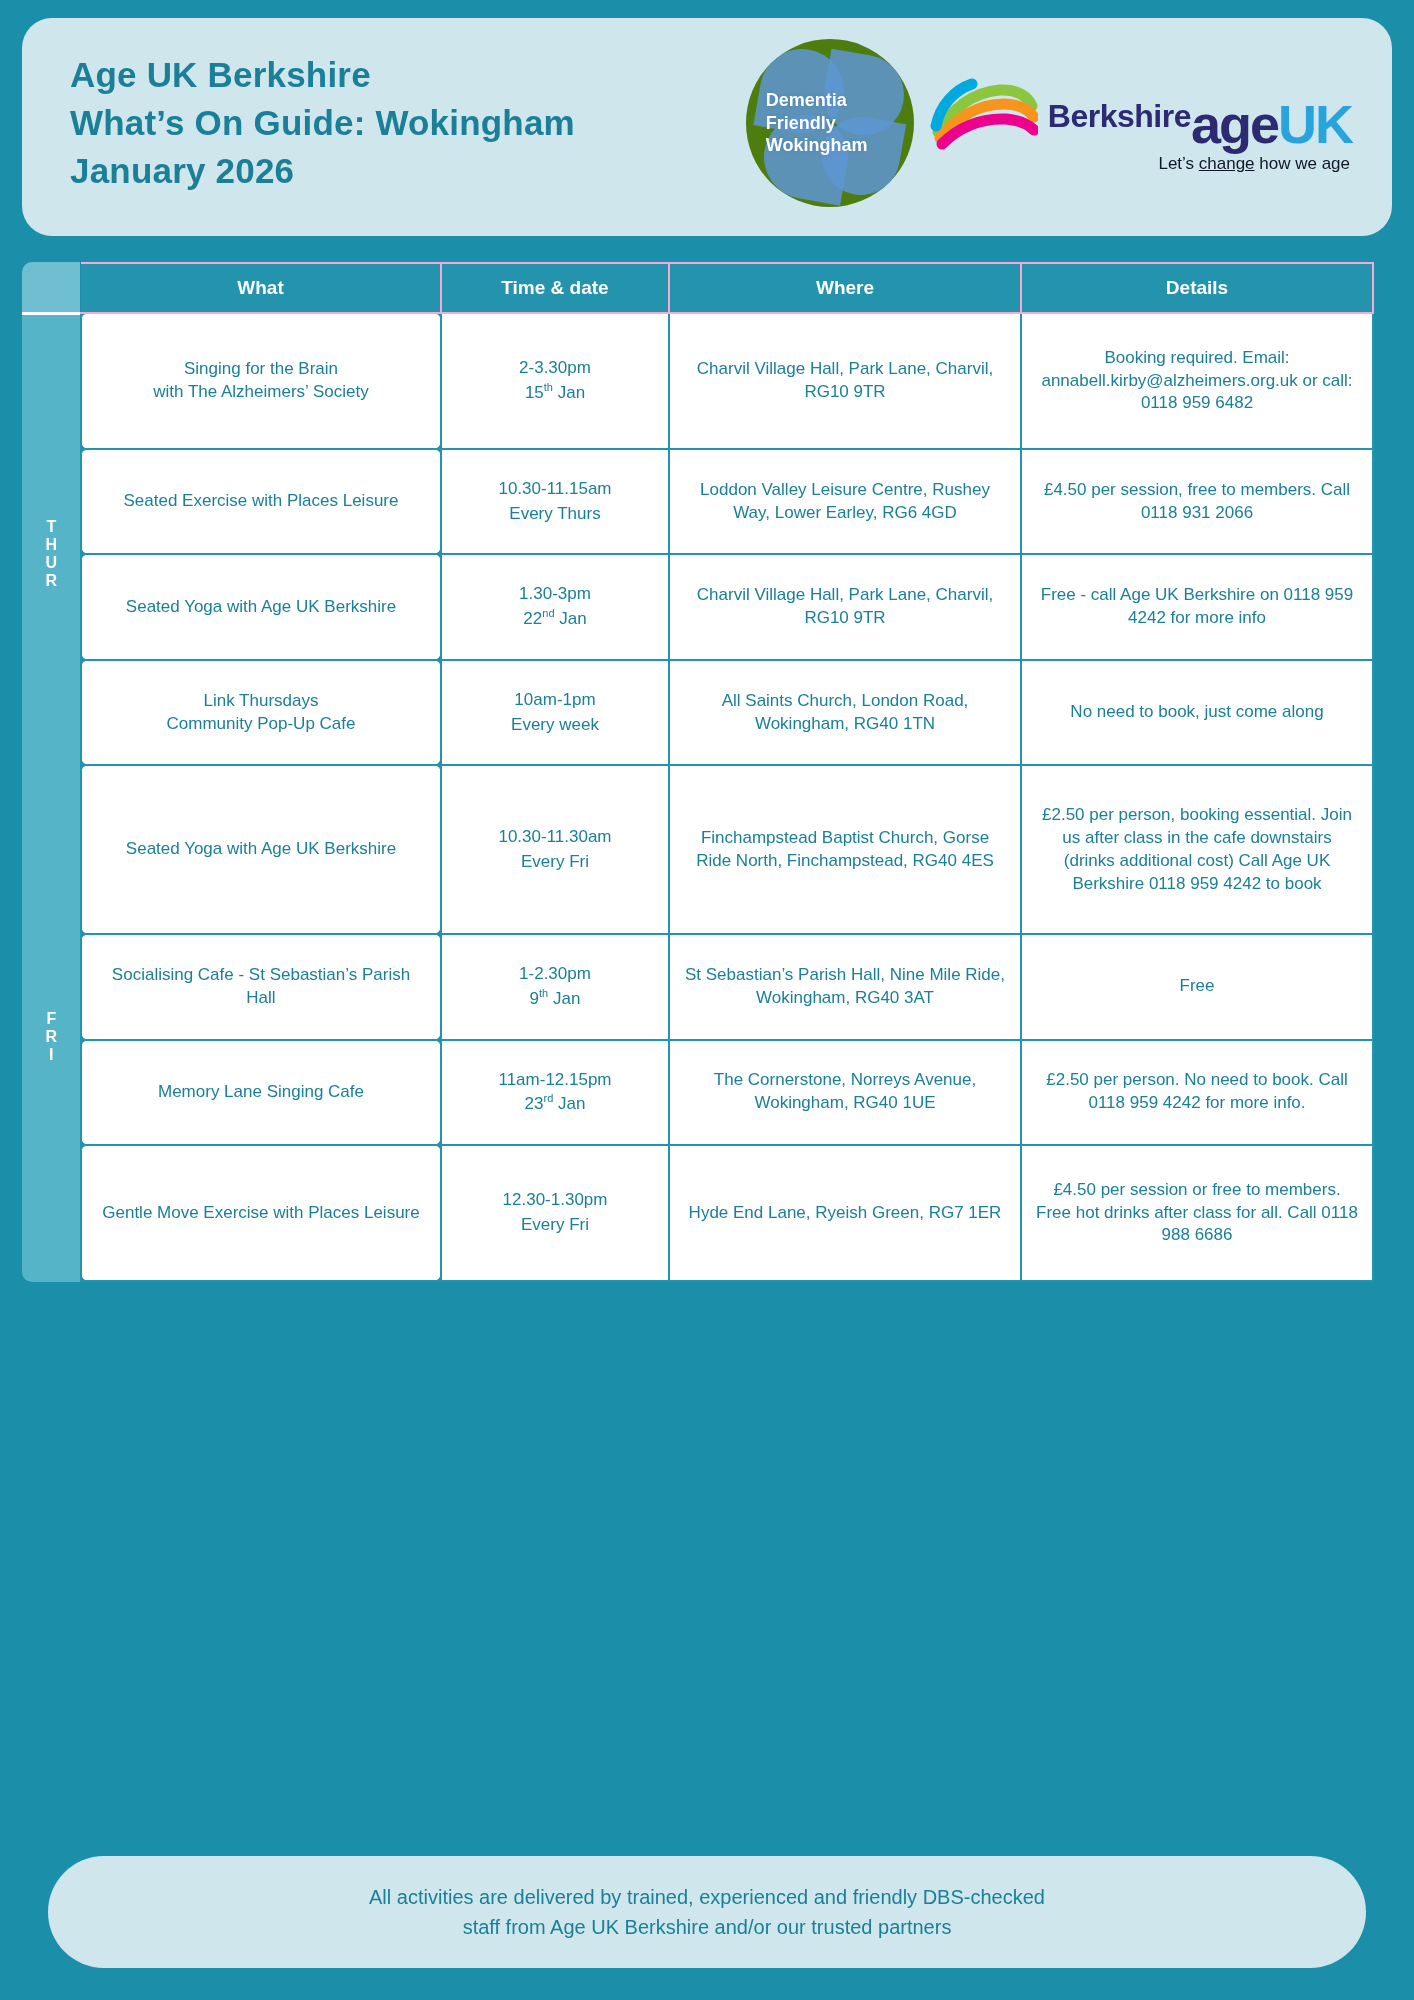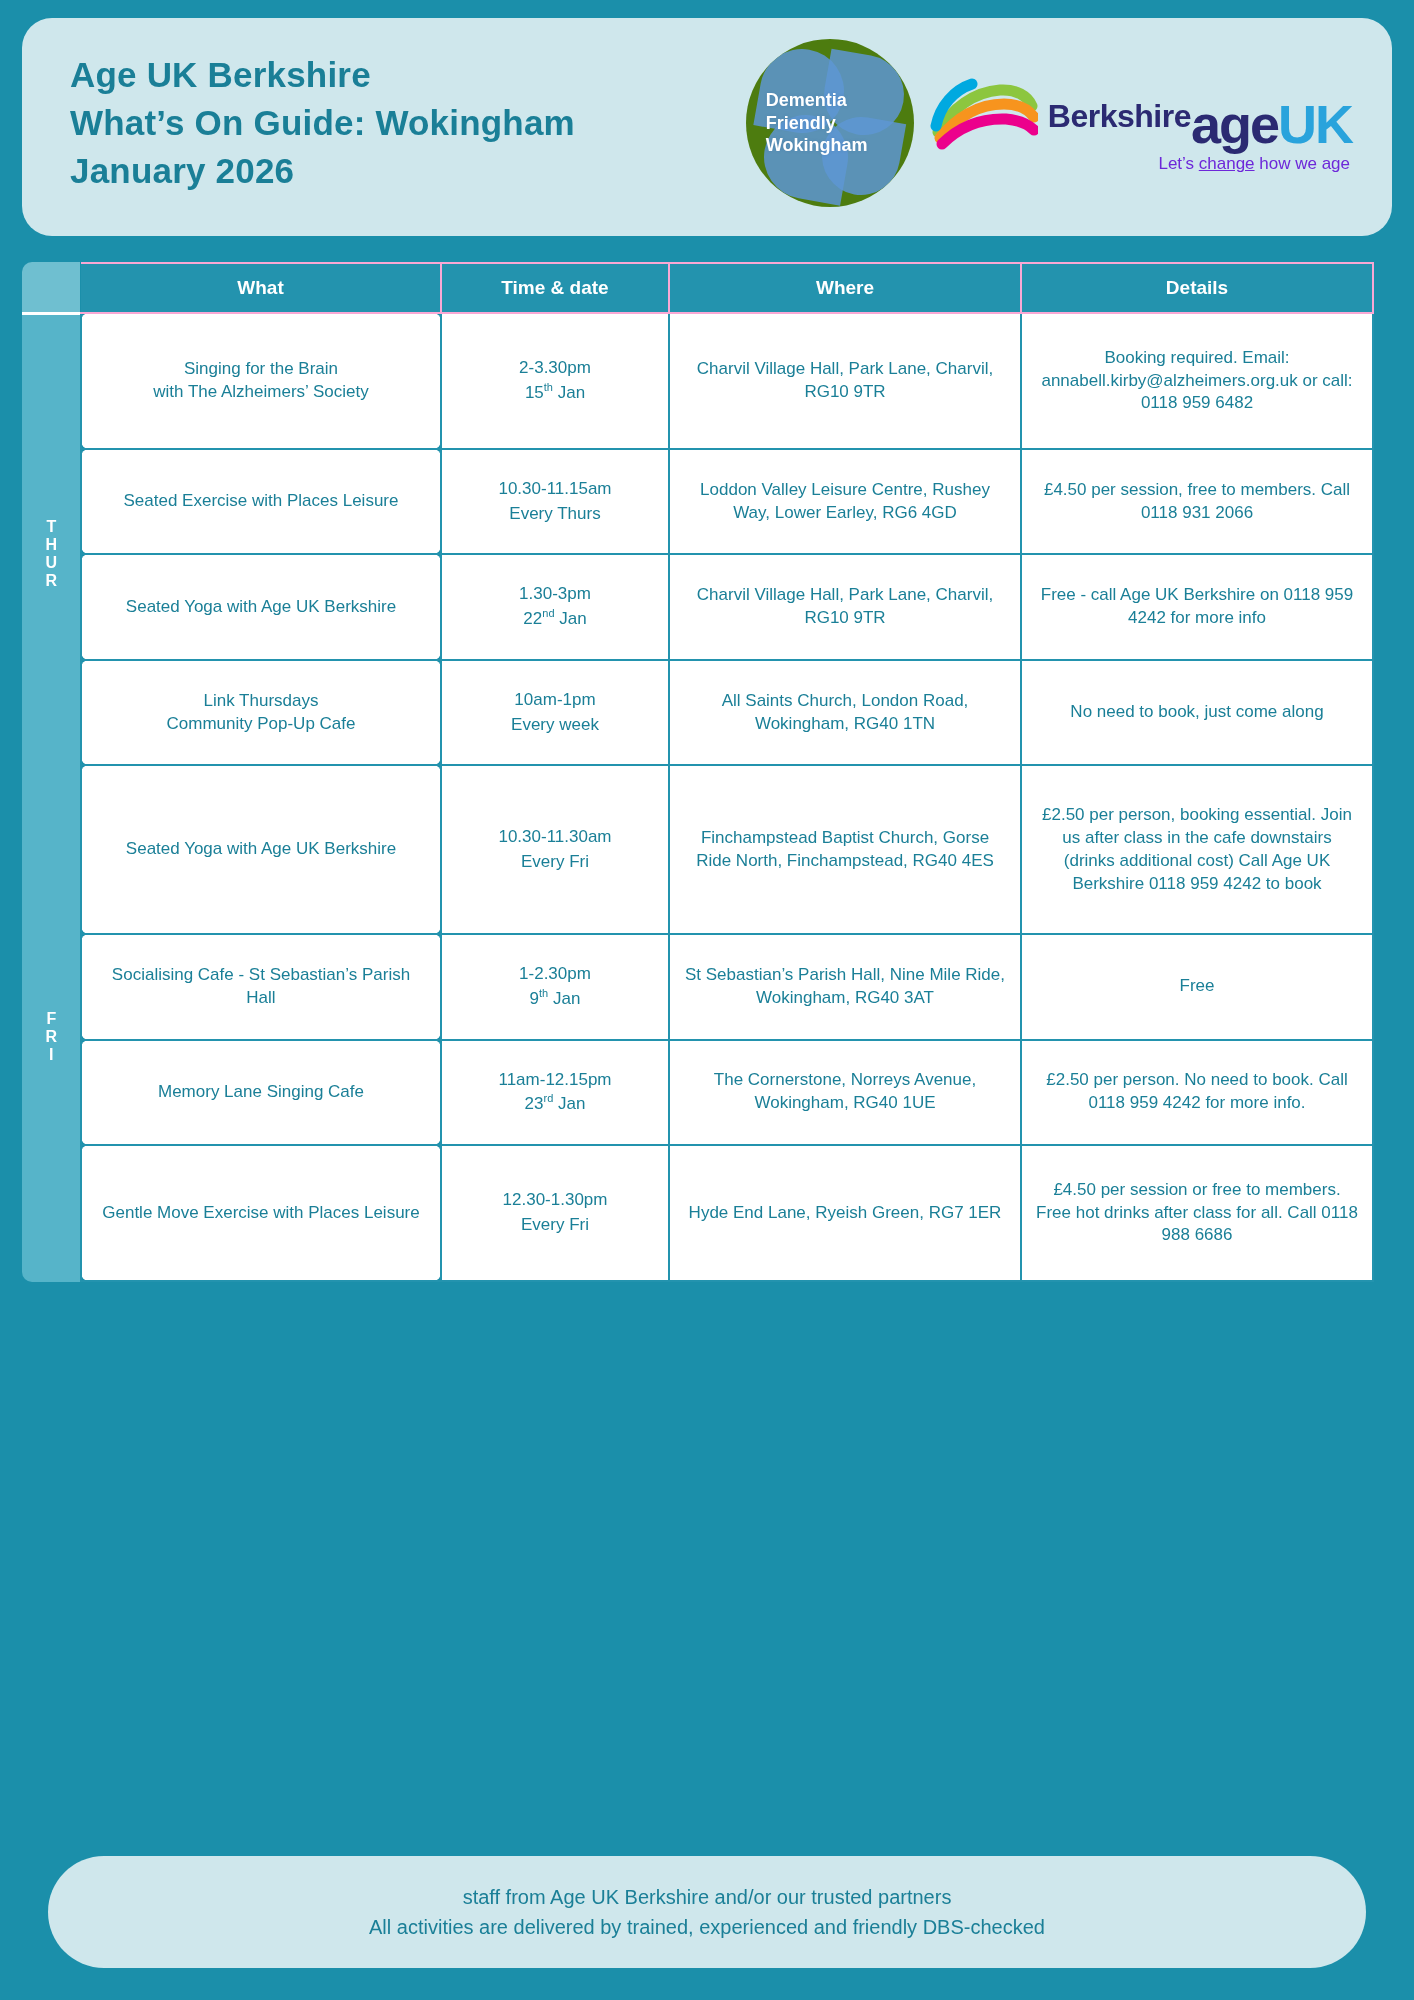--- a/index.html
+++ b/index.html
@@ -108,21 +108,21 @@
   }
   .age-uk-word {
     font-size: 54px;
     font-weight: bold;
     letter-spacing: -2px;
     line-height: .92;
   }
   .age-uk-word .age { color: #2b2a72; }
   .age-uk-word .uk { color: #29a3dc; }
   .tagline {
-    color: #6d28d9;
+    color: #0f172a;
     font-size: 17px;
     margin-top: 4px;
     align-self: flex-end;
     padding-right: 2px;
   }
   .tagline u { text-decoration: underline; }
 
   
   .table-wrap {
     margin: 26px 22px 0 22px;
@@ -360,17 +360,17 @@
             <div><span>Every Fri</span><sup></sup><span></span></div>
           </td>
           <td class="where">Hyde End Lane, Ryeish Green, RG7 1ER</td>
           <td class="details">£4.50 per session or free to members. Free hot drinks after class for all. Call 0118 988 6686</td>
         </tr>
       </tbody>
     </table>
   </div>
 
   <div class="footer-card">
+    <div>All activities are delivered by trained, experienced and friendly DBS-checked</div>
     <div>staff from Age UK Berkshire and/or our trusted partners</div>
-    <div>All activities are delivered by trained, experienced and friendly DBS-checked</div>
   </div>
 
 </div>
 
 </body></html>

